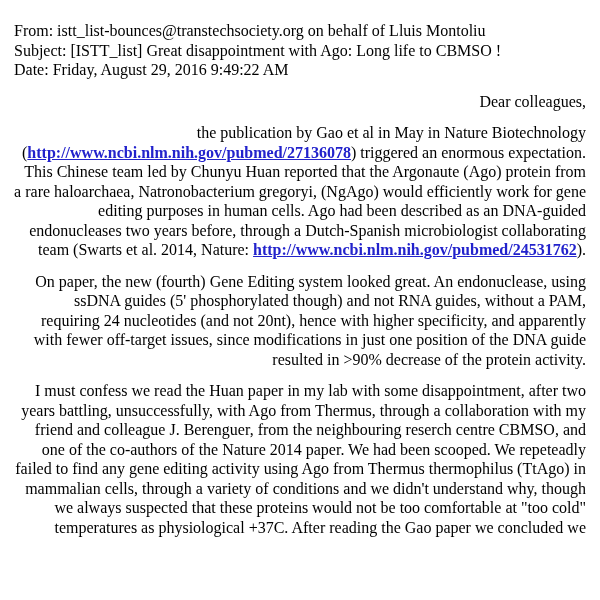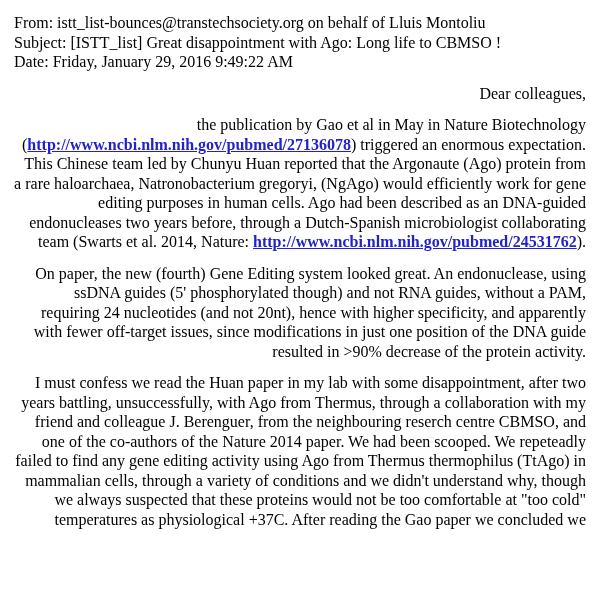--- a/index.html
+++ b/index.html
@@ -14,21 +14,21 @@
     font-family: "Liberation Serif", "DejaVu Serif", serif;
     font-size: 16px;
     line-height: 19.5px;
     color: #000000;
     -webkit-font-smoothing: antialiased;
   }
   .page {
     box-sizing: border-box;
     width: 600px;
     height: 600px;
-    padding: 13px 14px 0 14px;
+    padding: 21px 14px 0 14px;
     overflow: hidden;
   }
   .email-header .header-line {
     margin: 0;
     white-space: nowrap;
   }
   .email-body .para {
     margin: 12px 0 0 0;
     text-align: right;
   }
@@ -40,21 +40,21 @@
     cursor: pointer;
   }
 </style>
 </head>
 <body>
 
 <div class="page">
   <div class="email-header">
       <div class="header-line">From: istt_list-bounces@transtechsociety.org on behalf of Lluis Montoliu</div>
       <div class="header-line">Subject: [ISTT_list] Great disappointment with Ago: Long life to CBMSO !</div>
-      <div class="header-line">Date: Friday, January 29, 2016 9:49:22 AM</div>
+      <div class="header-line">Date: Friday, August 29, 2016 9:49:22 AM</div>
     </div>
   <div class="email-body">
       <p class="para"><span>Dear colleagues,</span></p>
       <p class="para"><span>the publication by Gao et al in May in Nature Biotechnology (</span><a class="link" href="#">http://www.ncbi.nlm.nih.gov/pubmed/27136078</a><span>) triggered an enormous expectation. This Chinese team led by Chunyu Huan reported that the Argonaute (Ago) protein from a rare haloarchaea, Natronobacterium gregoryi, (NgAgo) would efficiently work for gene editing purposes in human cells. Ago had been described as an DNA-guided endonucleases two years before, through a Dutch-Spanish microbiologist collaborating team (Swarts et al. 2014, Nature: </span><a class="link" href="#">http://www.ncbi.nlm.nih.gov/pubmed/24531762</a><span>).</span></p>
       <p class="para"><span>On paper, the new (fourth) Gene Editing system looked great. An endonuclease, using ssDNA guides (5' phosphorylated though) and not RNA guides, without a PAM, requiring 24 nucleotides (and not 20nt), hence with higher specificity, and apparently with fewer off-target issues, since modifications in just one position of the DNA guide resulted in &gt;90% decrease of the protein activity.</span></p>
       <p class="para"><span>I must confess we read the Huan paper in my lab with some disappointment, after two years battling, unsuccessfully, with Ago from Thermus, through a collaboration with my friend and colleague J. Berenguer, from the neighbouring reserch centre CBMSO, and one of the co-authors of the Nature 2014 paper. We had been scooped. We repeteadly failed to find any gene editing activity using Ago from Thermus thermophilus (TtAgo) in mammalian cells, through a variety of conditions and we didn't understand why, though we always suspected that these proteins would not be too comfortable at "too cold" temperatures as physiological +37C. After reading the Gao paper we concluded we</span></p>
     </div>
 </div>
 
 </body></html>

